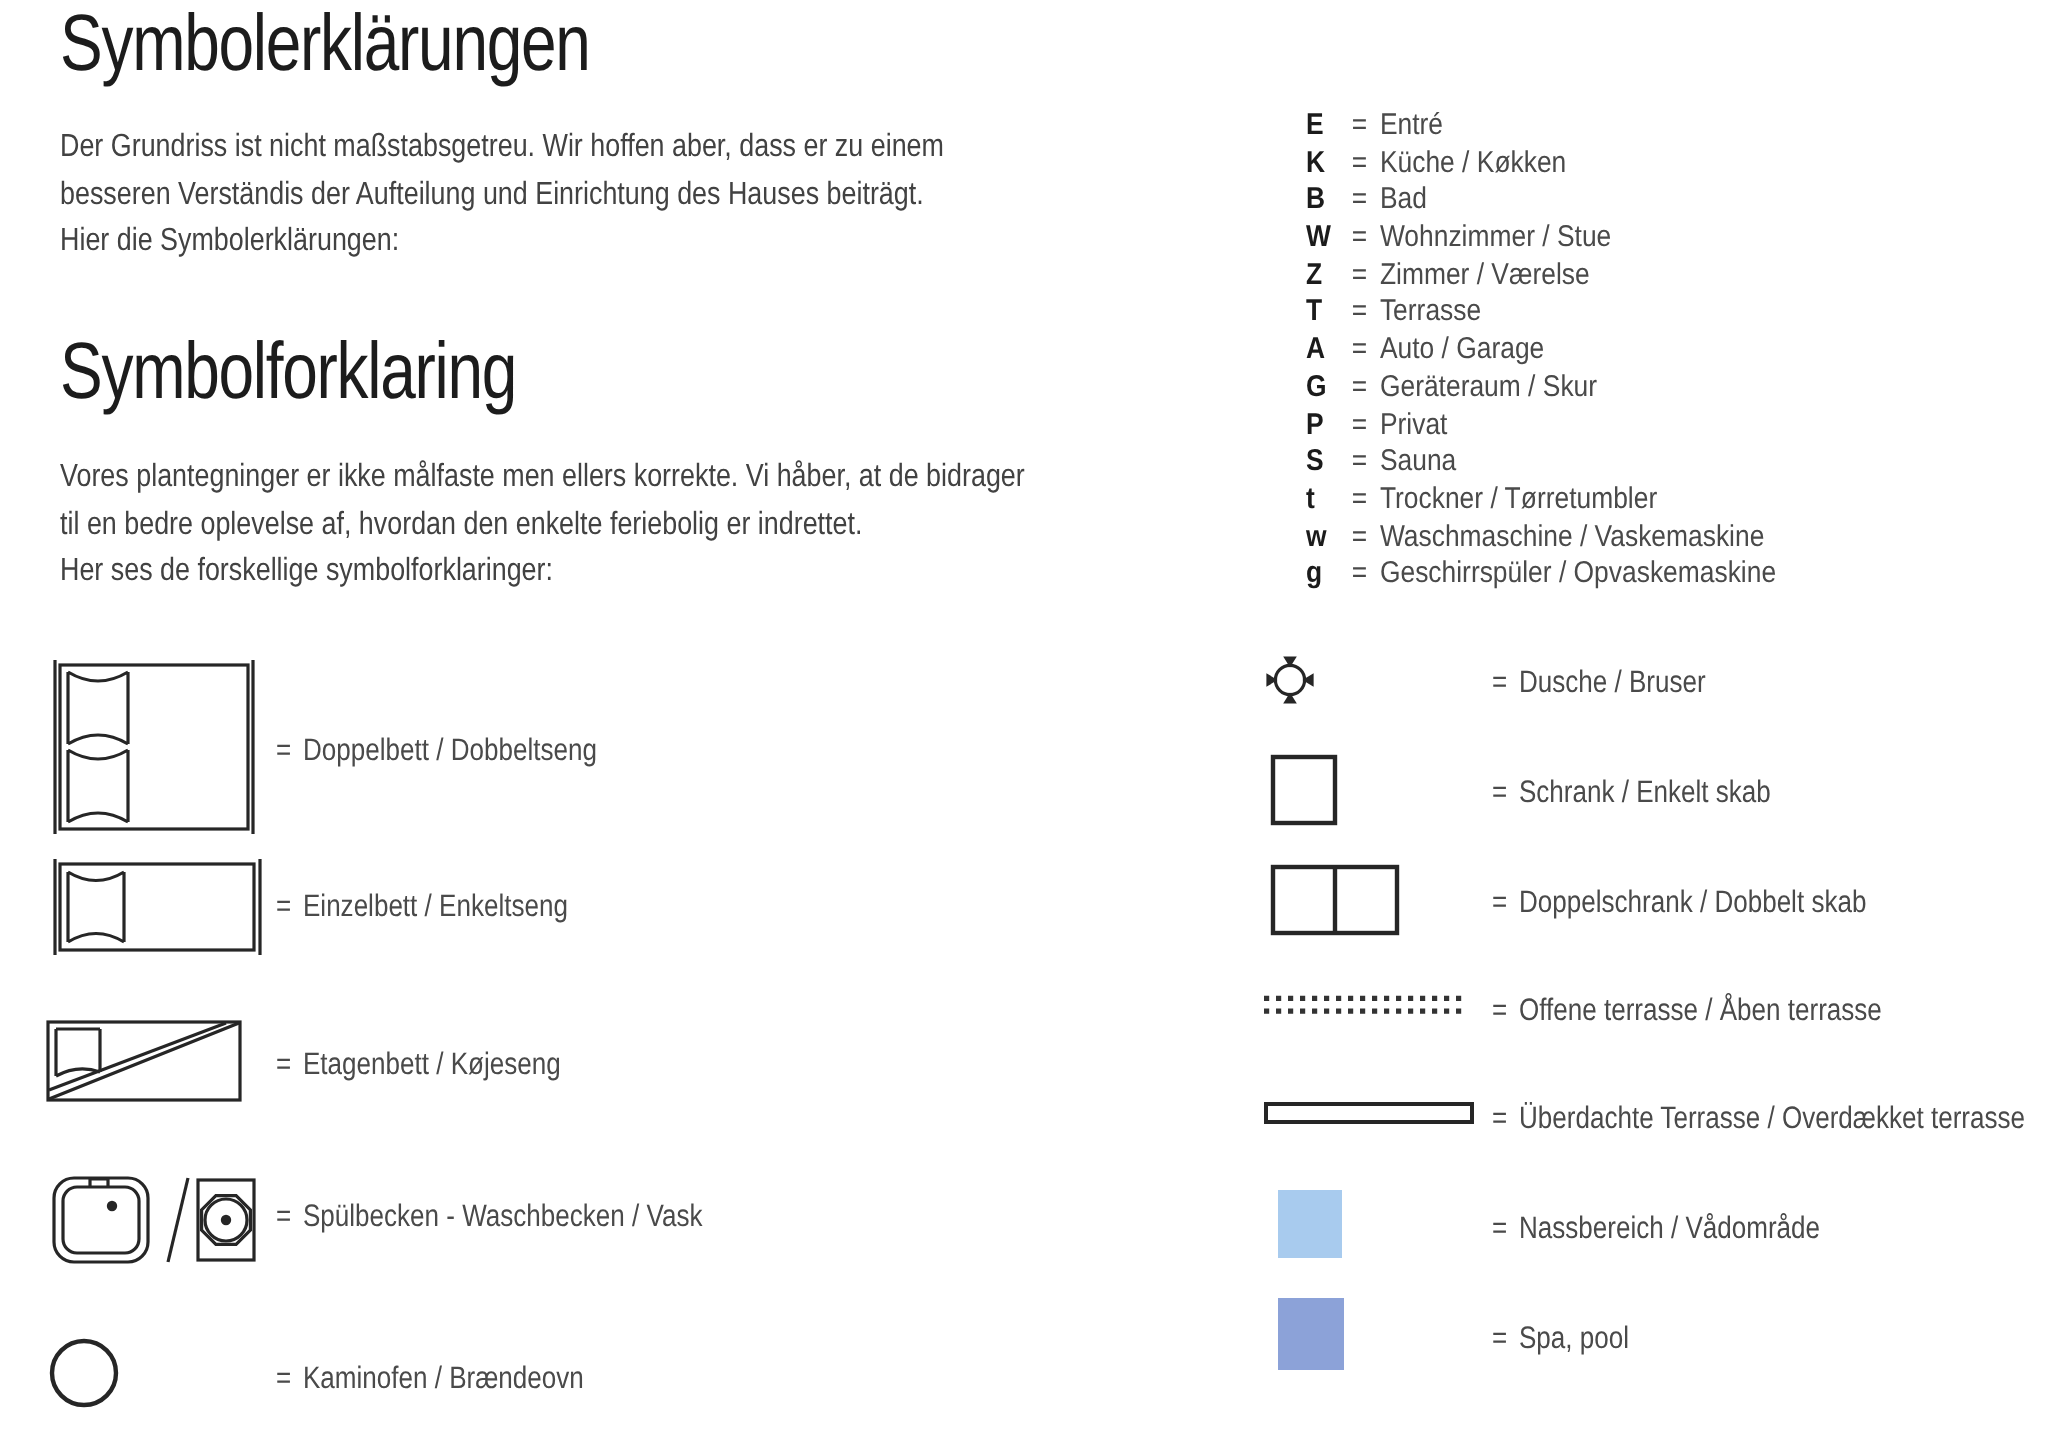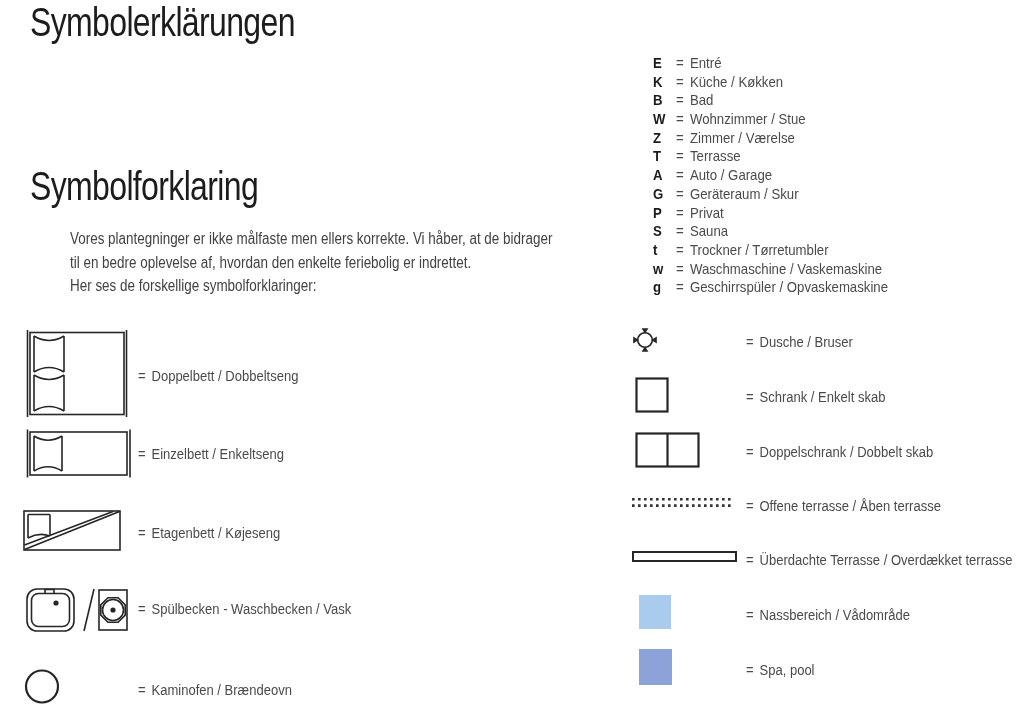--- a/index.html
+++ b/index.html
@@ -7,21 +7,21 @@
         font-family:"Liberation Sans",sans-serif;overflow:hidden;}
 
   .h{position:absolute;font-size:40px;font-weight:400;color:#1c1c1c;letter-spacing:-0.8px;
      transform:scaleX(0.80);transform-origin:0 0;white-space:nowrap;}
   .h1{left:30px;top:0px;}
   .h2{left:30px;top:164px;}
 
   .para{position:absolute;left:30px;color:#424242;font-size:16px;line-height:23.5px;}
   .para .ln{transform:scaleX(0.84);transform-origin:0 0;white-space:nowrap;}
   .p-de{top:62px;}
-  .p-da{top:227px;margin-left:40px;}
+  .p-da{top:227px;}
 
   .lc-list{position:absolute;left:653px;top:54px;}
   .lc-row{height:18.7px;line-height:18.7px;font-size:15px;
           transform:scaleX(0.88);transform-origin:0 0;white-space:nowrap;}
   .lc-key{display:inline-block;width:26px;font-weight:700;color:#1b1b1b;}
   .lc-eq{display:inline-block;width:16px;color:#4a4a4a;}
   .lc-label{color:#4a4a4a;}
 
   .sym{position:absolute;}
   .slabel{position:absolute;font-size:15.5px;color:#4a4a4a;line-height:19px;white-space:nowrap;
@@ -34,20 +34,25 @@
 
   .cov{position:absolute;border:2px solid #262626;background:#ffffff;width:101px;height:7px;}
   .swatch{position:absolute;}
 </style>
 </head>
 <body>
 
 <div class="page">
 
   <div class="h h1">Symbolerklärungen</div>
+  <div class="para p-de">
+    <div class="ln">Der Grundriss ist nicht maßstabsgetreu. Wir hoffen aber, dass er zu einem</div>
+    <div class="ln">besseren Verständis der Aufteilung und Einrichtung des Hauses beiträgt.</div>
+    <div class="ln">Hier die Symbolerklärungen:</div>
+  </div>
 
   <div class="h h2">Symbolforklaring</div>
   <div class="para p-da">
     <div class="ln">Vores plantegninger er ikke målfaste men ellers korrekte. Vi håber, at de bidrager</div>
     <div class="ln">til en bedre oplevelse af, hvordan den enkelte feriebolig er indrettet.</div>
     <div class="ln">Her ses de forskellige symbolforklaringer:</div>
   </div>
 
   <div class="lc-list">
       <div class="lc-row"><span class="lc-key">E</span><span class="lc-eq">=</span><span class="lc-label">Entré</span></div>

